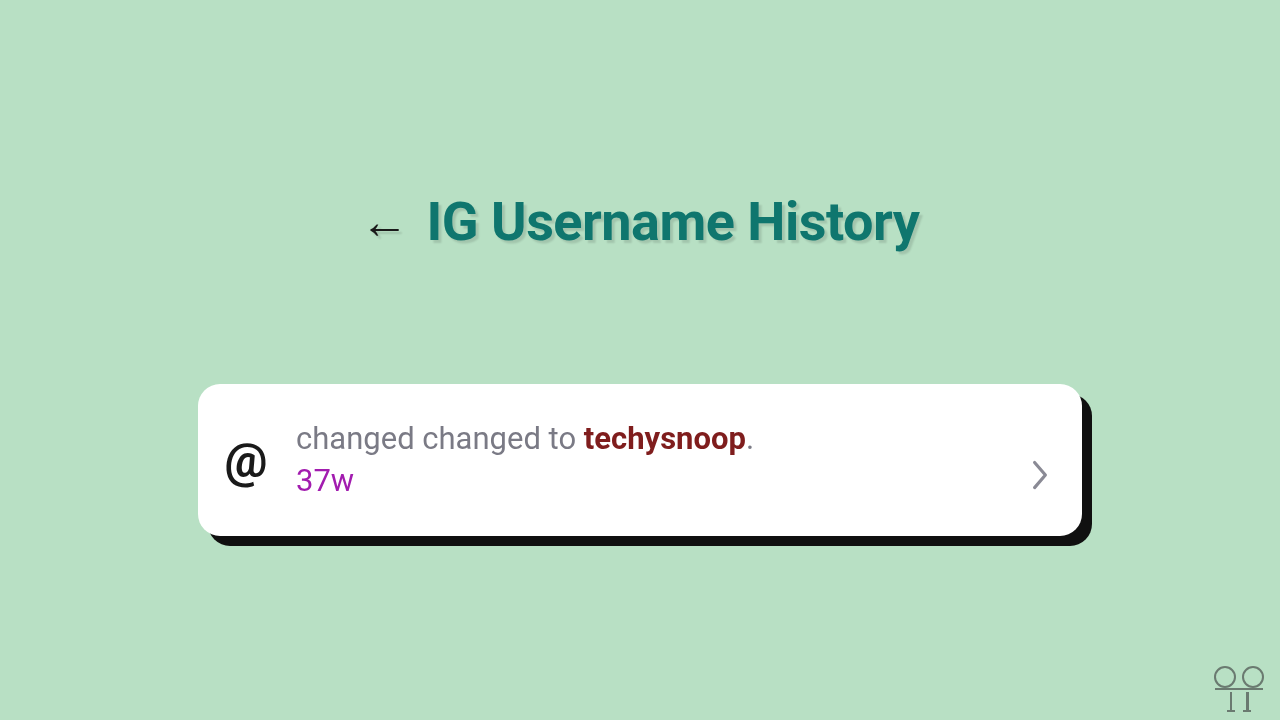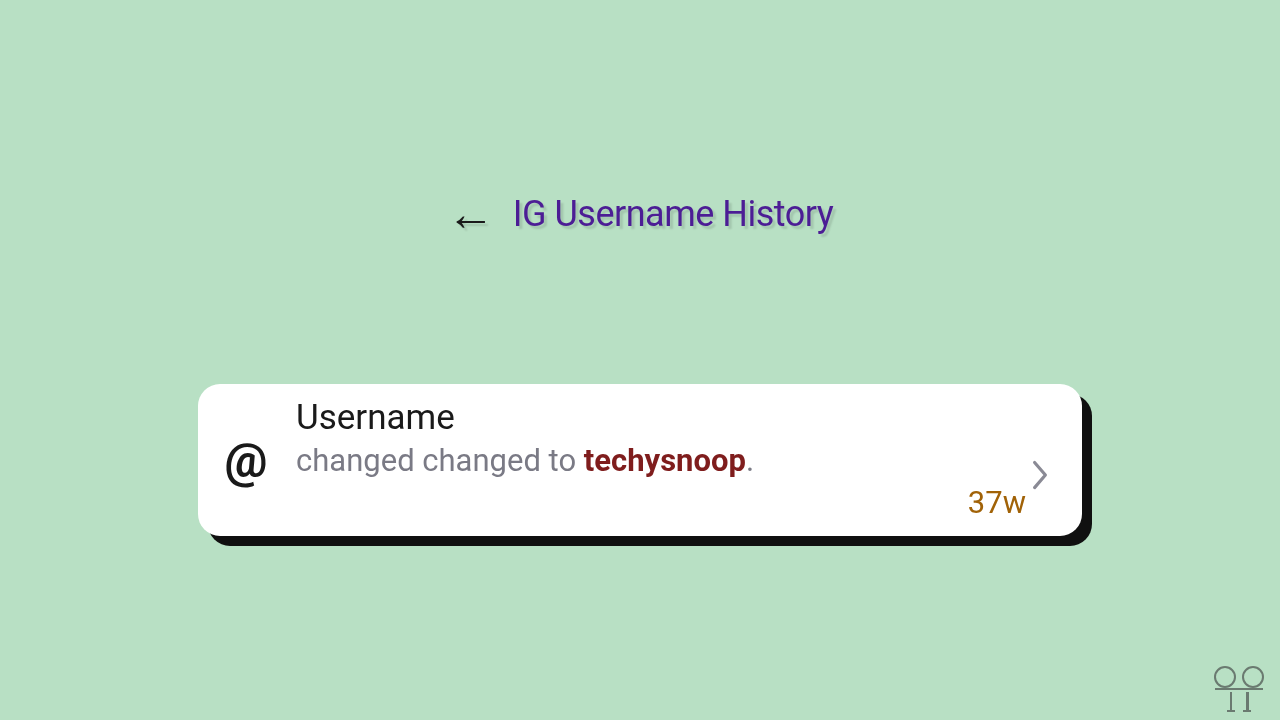--- a/index.html
+++ b/index.html
@@ -24,23 +24,23 @@
     }
     .back-arrow {
       font-size: 48px;
       font-weight: 800;
       color: #1a1a1a;
       cursor: pointer;
       text-shadow: 3px 3px 2px rgba(0,0,0,0.12);
       line-height: 1;
     }
     .page-title {
-      font-size: 36px;
-      font-weight: 400;
-      color: #4c1d95;
+      font-size: 54px;
+      font-weight: 700;
+      color: #0f766e;
       text-shadow: 3px 3px 2px rgba(0,0,0,0.12);
       letter-spacing: -0.5px;
     }
     .card {
       position: absolute;
       left: 198px;
       top: 384px;
       width: 884px;
       height: 152px;
       background: #fff;
@@ -73,23 +73,22 @@
       font-size: 31px;
       color: #7a7a85;
       line-height: 1.35;
     }
     .card-desc .bold-name {
       font-weight: 700;
       color: #7f1d1d;
     }
     .card-time {
       font-size: 31px;
-      color: #a16207;
+      color: #a21caf;
       line-height: 1.35;
-      text-align: right;
     }
     .chevron {
       flex-shrink: 0;
       width: 28px;
       height: 28px;
       display: flex;
       align-items: center;
       justify-content: center;
       color: #8a8a95;
       margin-top: 30px;
@@ -148,21 +147,20 @@
 <body>
 
 <div class="header">
   <span class="back-arrow">←</span>
   <h1 class="page-title">IG Username History</h1>
 </div>
 
 <div class="card">
   <div class="at-icon">@</div>
   <div class="card-content">
-    <div class="card-title">Username</div>
     <div class="card-desc">
       <span>changed changed to </span><span class="bold-name">techysnoop</span><span>.</span>
     </div>
     <div class="card-time">37w</div>
   </div>
   <div class="chevron">
     <svg viewBox="0 0 24 40" fill="none" stroke="currentColor" stroke-width="3.5" stroke-linecap="round" stroke-linejoin="round">
       <polyline points="6,6 18,20 6,34"></polyline>
     </svg>
   </div>

